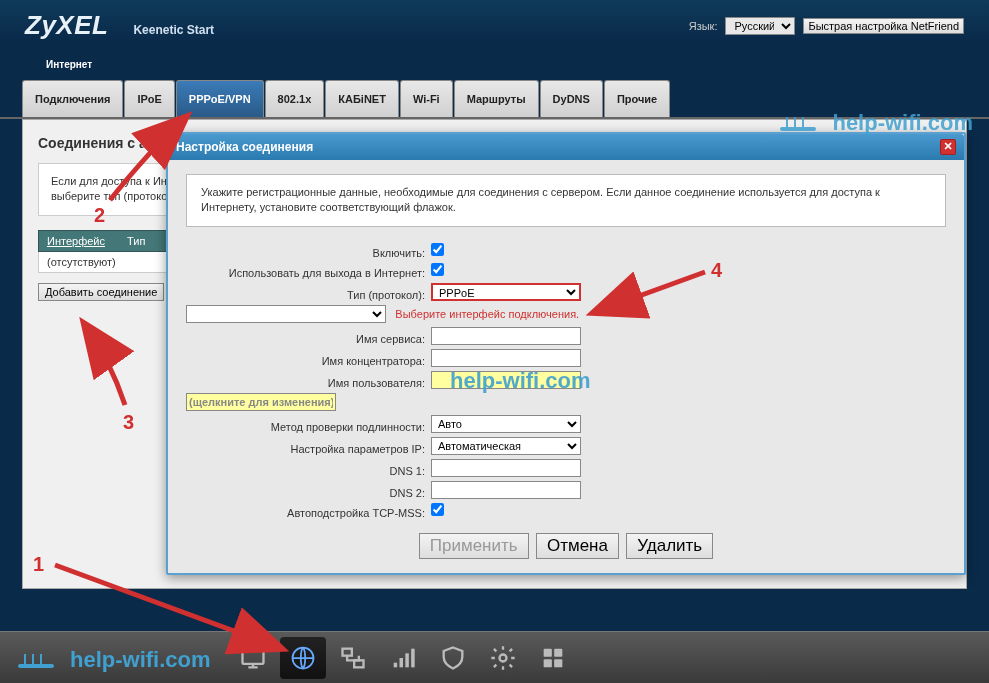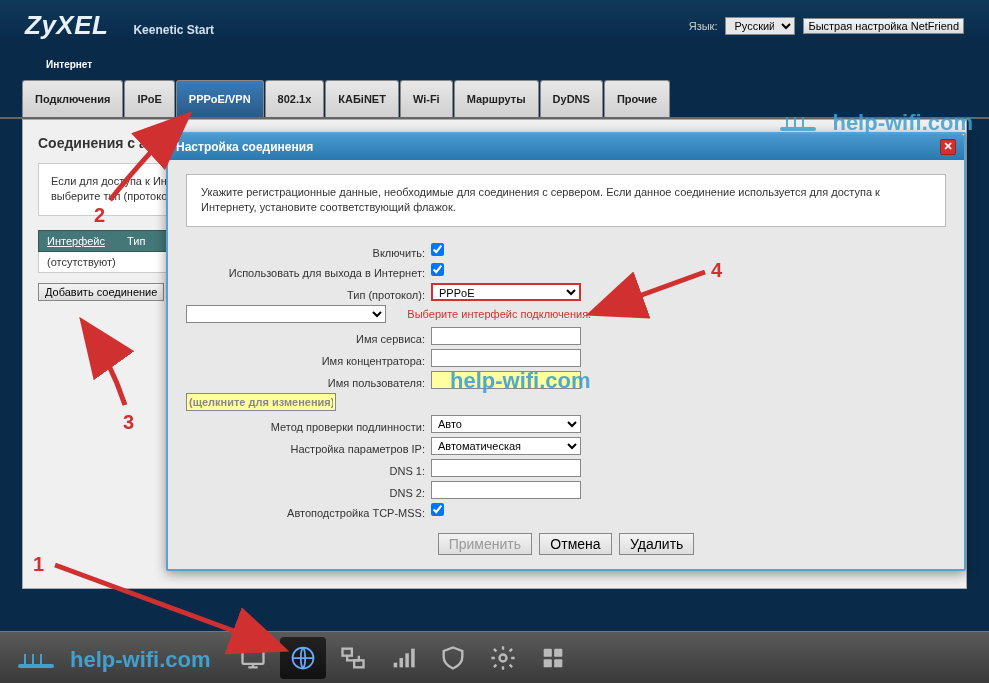--- a/index.html
+++ b/index.html
@@ -35,24 +35,24 @@
   .close-btn { width: 16px; height: 16px; background: #d03030; border: 1px solid #a02020; color: #fff; font-size: 11px; text-align: center; line-height: 13px; cursor: pointer; border-radius: 2px; }
   .modal-body { padding: 14px 18px 14px 18px; }
   .modal-info { background: #fff; border: 1px solid #bbb; padding: 10px 14px; font-size: 11px; color: #333; margin-bottom: 16px; line-height: 1.4; }
   .form-row { display: flex; align-items: flex-end; margin-bottom: 4px; }
   .form-label { width: 245px; text-align: right; padding-right: 6px; font-size: 11px; color: #333; }
   .form-control { }
   .form-control input[type=text], .form-control select { font-size: 11px; padding: 1px 2px; border: 1px solid #888; background: #fff; height: 18px; }
   .w-med { width: 150px; }
   .highlight-border { border: 2px solid #d03030 !important; }
   .highlight-field { background: #ffffa0 !important; font-weight: bold; }
-  .err-msg { color: #d03030; font-size: 11px; margin-left: 18px; }
+  .err-msg { color: #d03030; font-size: 11px; margin-left: 6px; }
   .placeholder-txt { color: #888; }
   .modal-buttons { text-align: center; margin-top: 14px; }
-  .modal-buttons button { padding: 2px 10px; font-size: 14px; margin: 0 2px; border: 1px solid #888; background: linear-gradient(#f4f4f4,#ddd); cursor: pointer; }
+  .modal-buttons button { padding: 2px 10px; font-size: 17px; margin: 0 2px; border: 1px solid #888; background: linear-gradient(#f4f4f4,#ddd); cursor: pointer; }
   .modal-buttons button:disabled { color: #999; }
   
   .bottom-bar { position: absolute; left: 0; bottom: 0; width: 100%; height: 52px; background: linear-gradient(#5a5a5a,#3a3a3a); border-top: 1px solid #777; display: flex; align-items: center; padding-left: 230px; gap: 4px; }
   .bb-icon { width: 46px; height: 42px; display: flex; align-items: center; justify-content: center; color: #bbb; cursor: pointer; border-radius: 4px; }
   .bb-icon.active { background: linear-gradient(#222,#111); color: #6af; }
   .bb-icon svg { width: 28px; height: 28px; }
   
   .watermark { position: absolute; color: #40a0d0; font-size: 22px; font-weight: bold; opacity: 0.9; pointer-events: none; }
   .wm1 { left: 450px; top: 368px; }
   .wm-router { display:inline-block; width:44px; height:16px; position:relative; }

